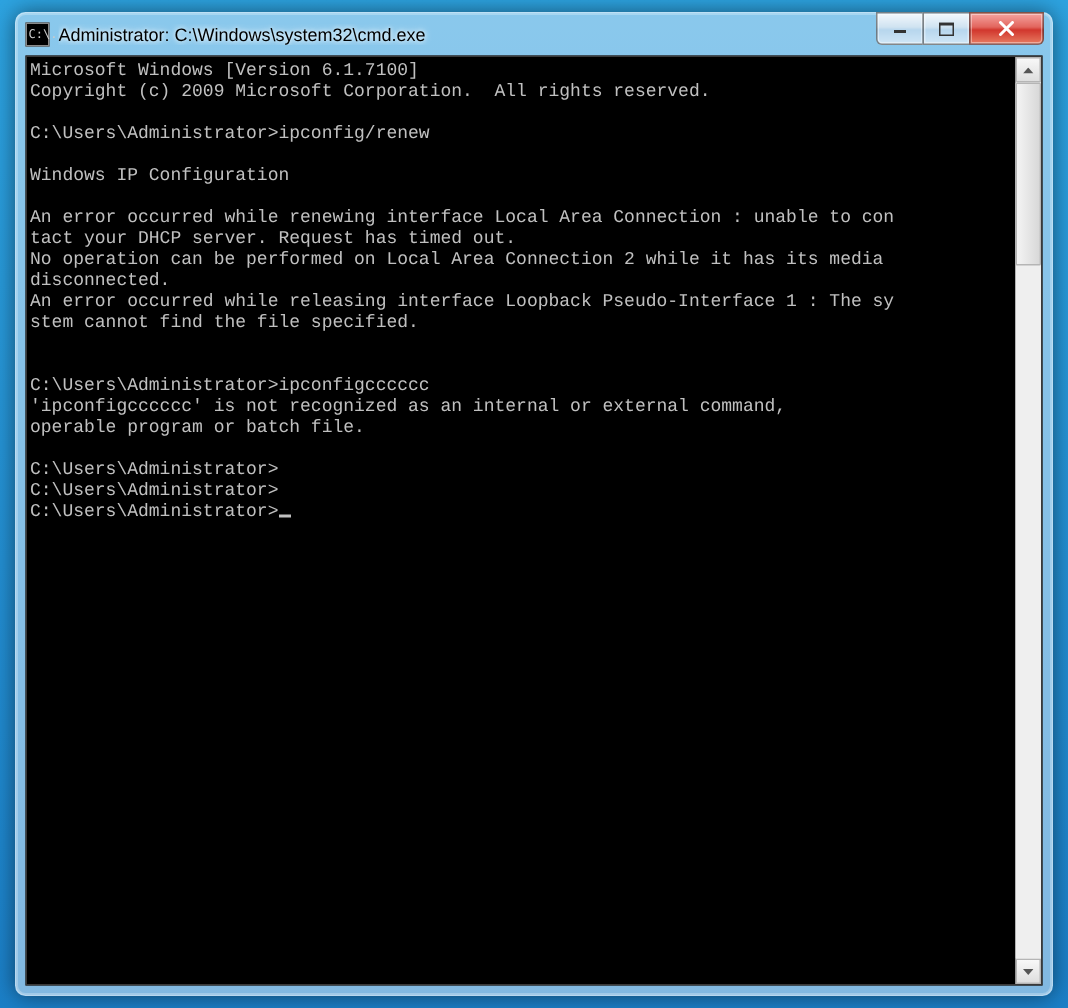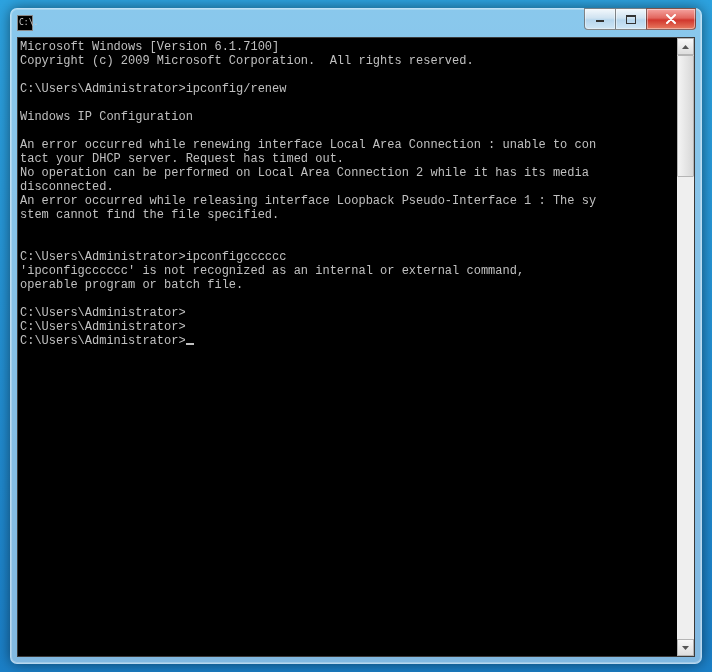--- a/index.html
+++ b/index.html
@@ -146,20 +146,21 @@
   }
 </style>
 </head>
 <body>
 
 <div class="window">
   <div class="titlebar">
     <div class="icon">
         <span>C:\.</span>
       </div>
+    <div class="title">Administrator: C:\Windows\system32\cmd.exe</div>
     <div class="win-buttons">
       <div class="win-btn min">
         <svg width="10" height="8">
             <rect x="1" y="5" width="8" height="2" fill="#333"></rect>
           </svg>
       </div>
       <div class="win-btn max">
         <svg width="10" height="9">
             <rect x="0.5" y="0.5" width="9" height="8" fill="none" stroke="#333" stroke-width="1"></rect>
             <rect x="0" y="0" width="10" height="2" fill="#333"></rect>

